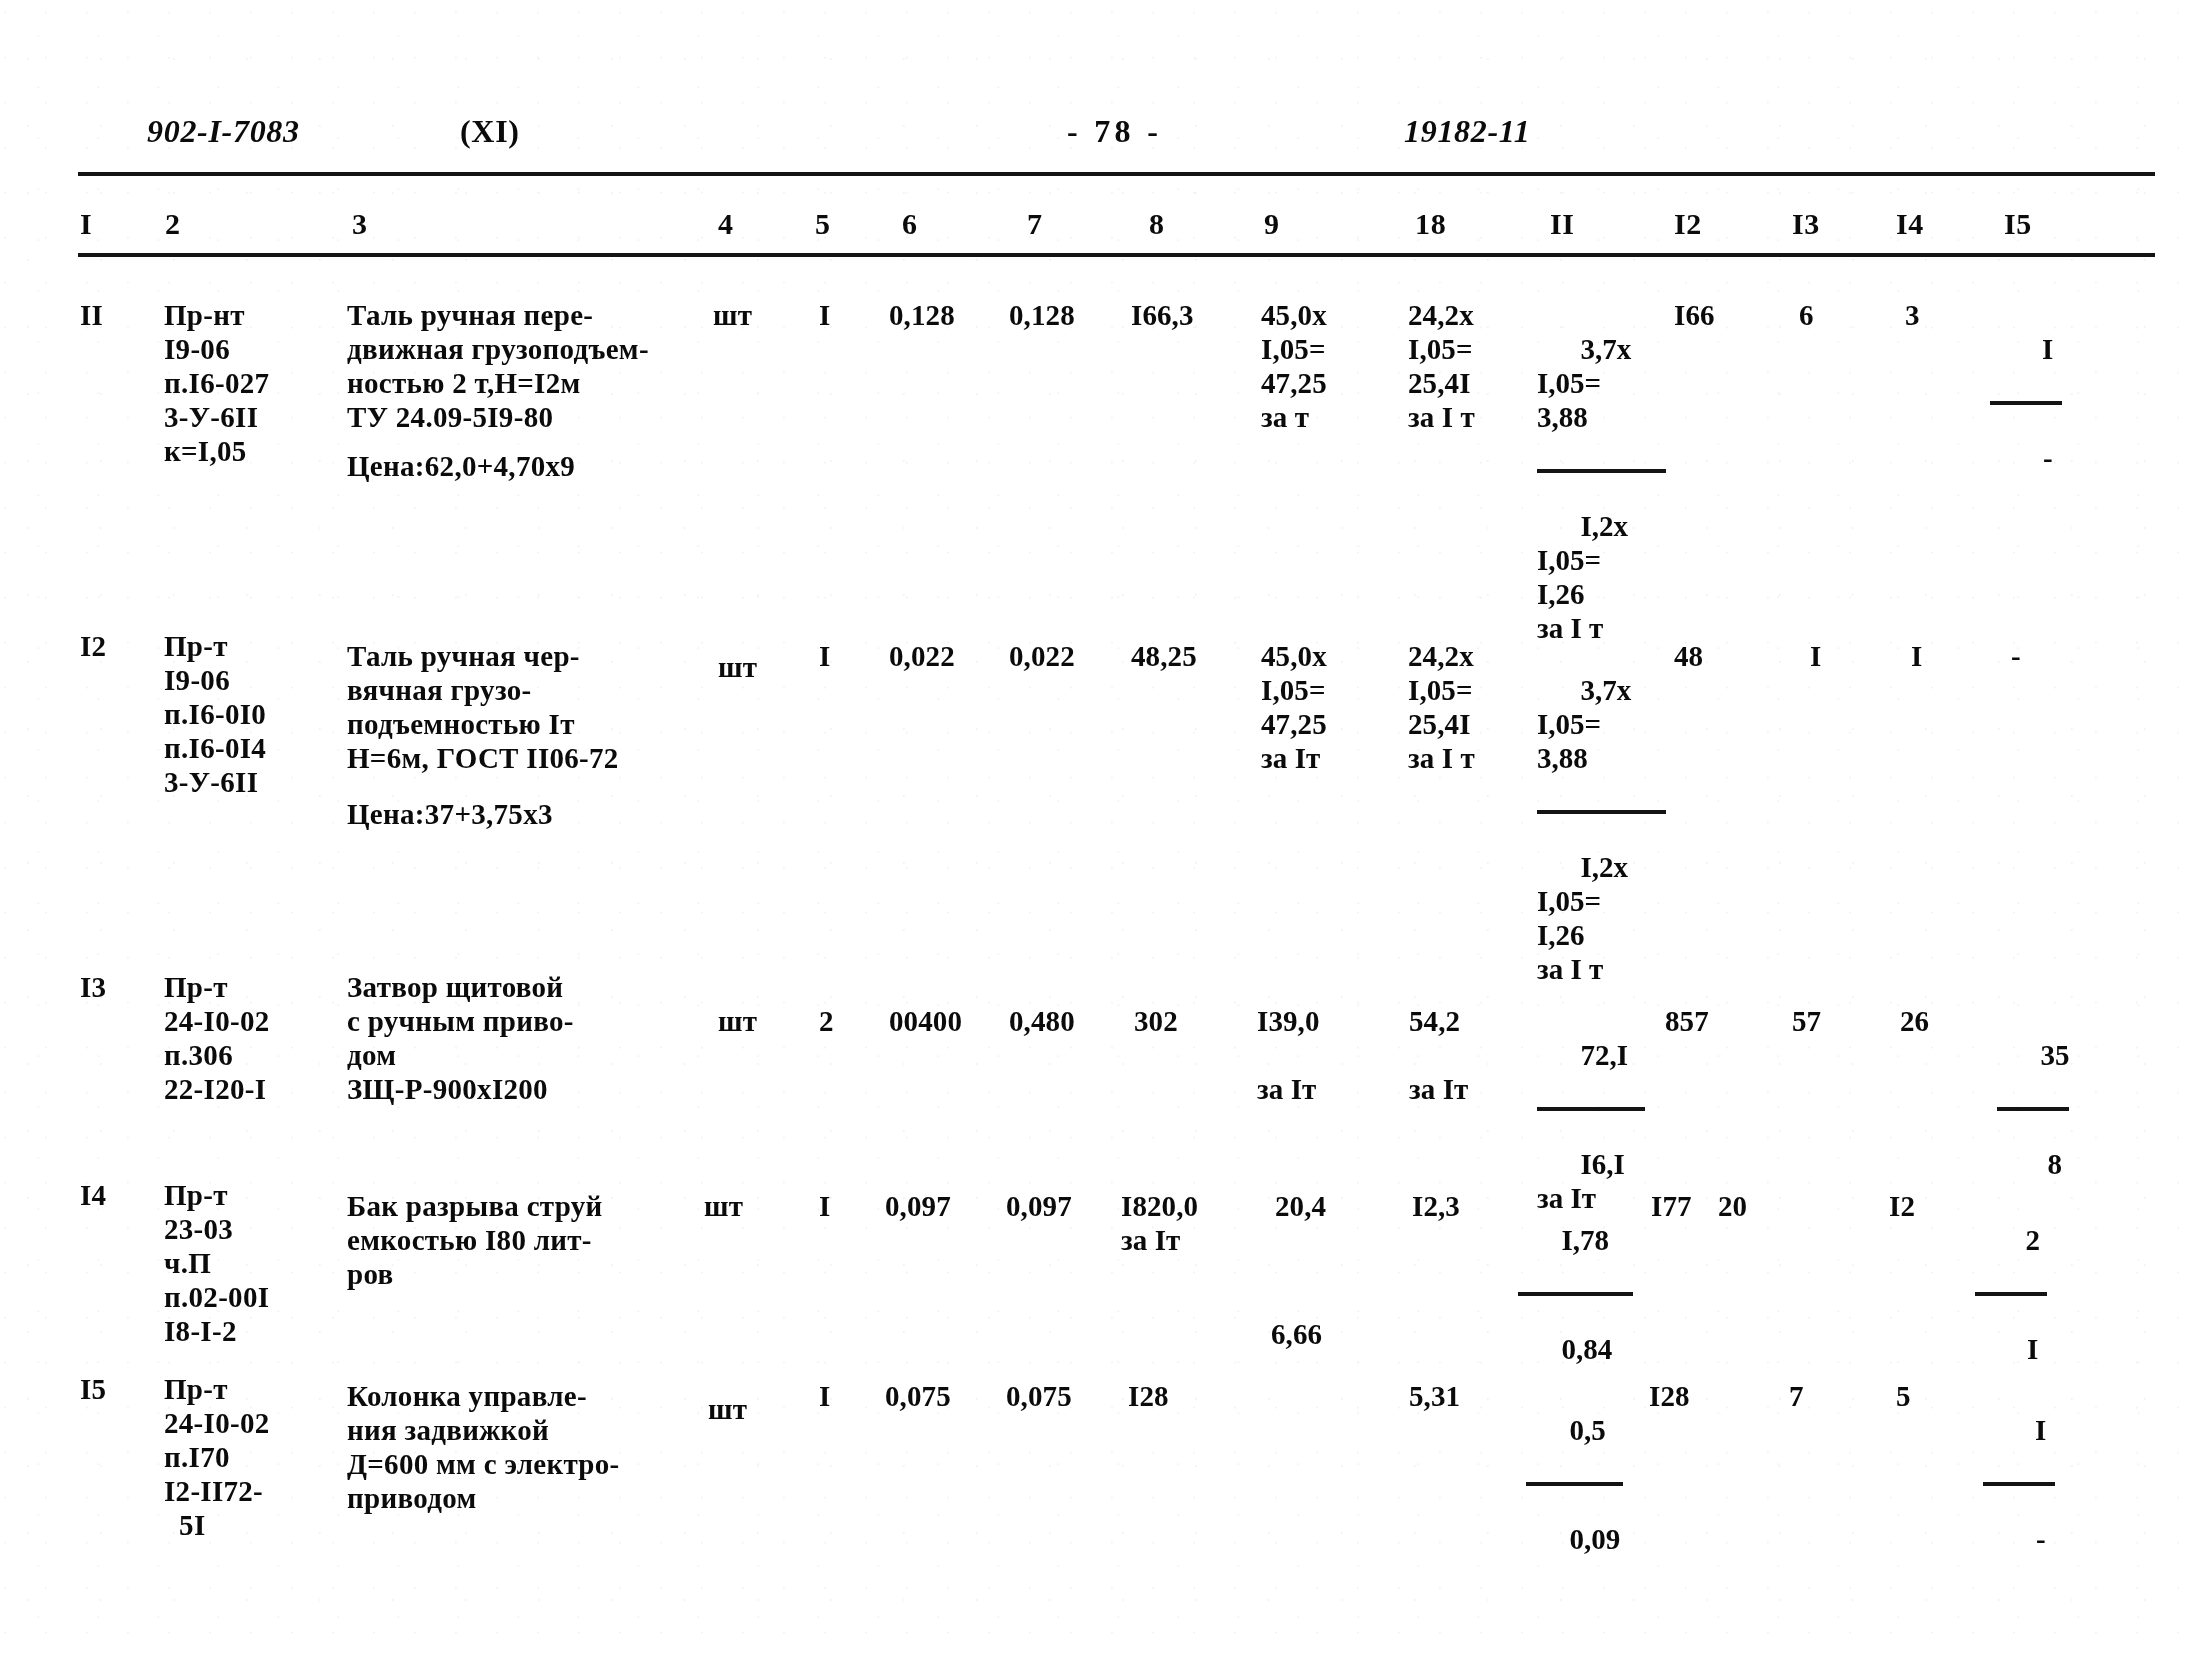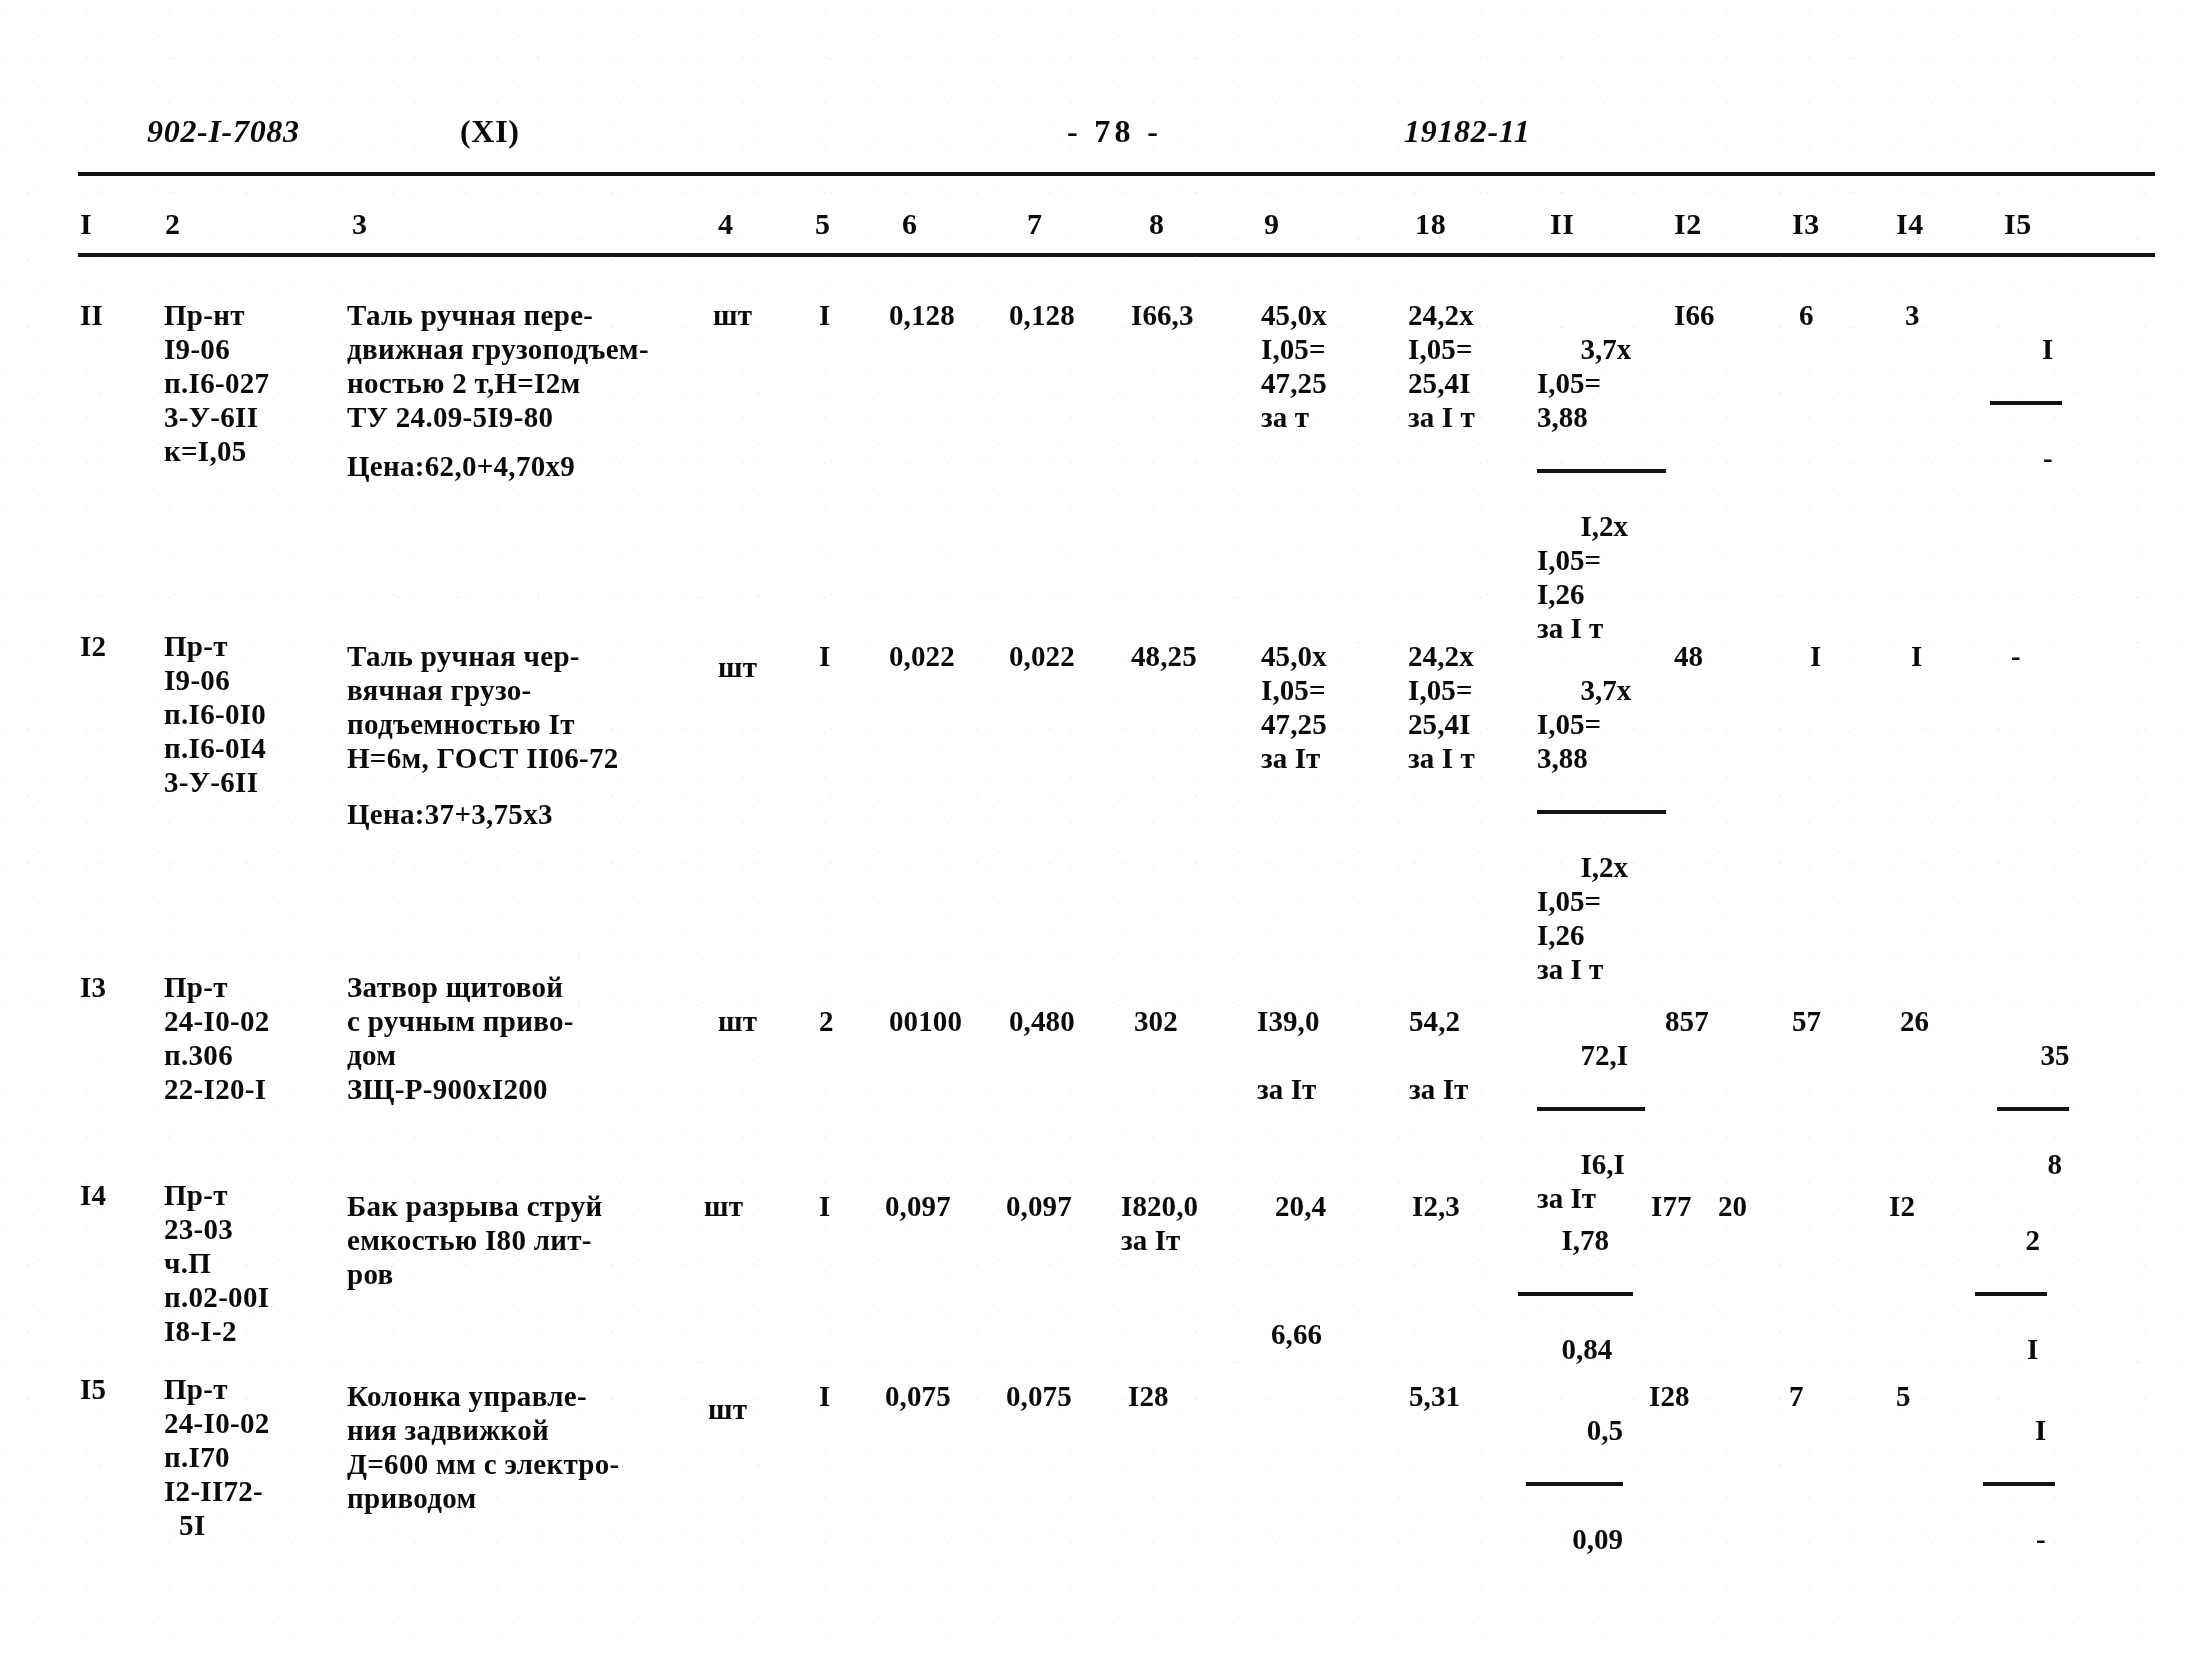--- a/index.html
+++ b/index.html
@@ -229,21 +229,21 @@
     <div class="cell" style="left:164px;  top:970px">Пр-т
 24-I0-02
 п.306
 22-I20-I</div>
     <div class="cell" style="left:347px;  top:970px">Затвор щитовой
 с ручным приво-
 дом
 ЗЩ-Р-900хI200</div>
     <div class="cell" style="left:718px; top:1004px">шт</div>
     <div class="cell num" style="left:819px; top:1004px">2</div>
-    <div class="cell num" style="left:889px; top:1004px">00100</div>
+    <div class="cell num" style="left:889px; top:1004px">00400</div>
     <div class="cell num" style="left:1009px; top:1004px">0,480</div>
     <div class="cell num" style="left:1134px; top:1004px">302</div>
     <div class="cell num" style="left:1257px; top:1004px">I39,0
 
 за Iт</div>
     <div class="cell num" style="left:1409px; top:1004px">54,2
 
 за Iт</div>
 
     <div class="frac" style="left:1537px; top:1004px; width:108px; text-align:left">
@@ -312,21 +312,21 @@
 Д=600 мм с электро-
 приводом</div>
     <div class="cell" style="left:708px;  top:1392px">шт</div>
     <div class="cell num" style="left:819px; top:1379px">I</div>
     <div class="cell num" style="left:885px; top:1379px">0,075</div>
     <div class="cell num" style="left:1006px; top:1379px">0,075</div>
     <div class="cell num" style="left:1128px; top:1379px">I28</div>
     <div class="cell num" style="left:1271px; top:1317px">6,66</div>
     <div class="cell num" style="left:1409px; top:1379px">5,31</div>
 
-    <div class="frac" style="left:1526px; top:1379px; width:97px; text-align:right">
+    <div class="frac" style="left:1526px; top:1379px; width:97px; text-align:left">
       <span>0,5</span>
       <span class="bar"></span>
       <span>0,09</span>
     </div>
 
     <div class="cell num" style="left:1649px; top:1379px">I28</div>
     <div class="cell num" style="left:1789px; top:1379px">7</div>
     <div class="cell num" style="left:1896px; top:1379px">5</div>
 
     <div class="frac" style="left:1983px; top:1379px; width:72px">

